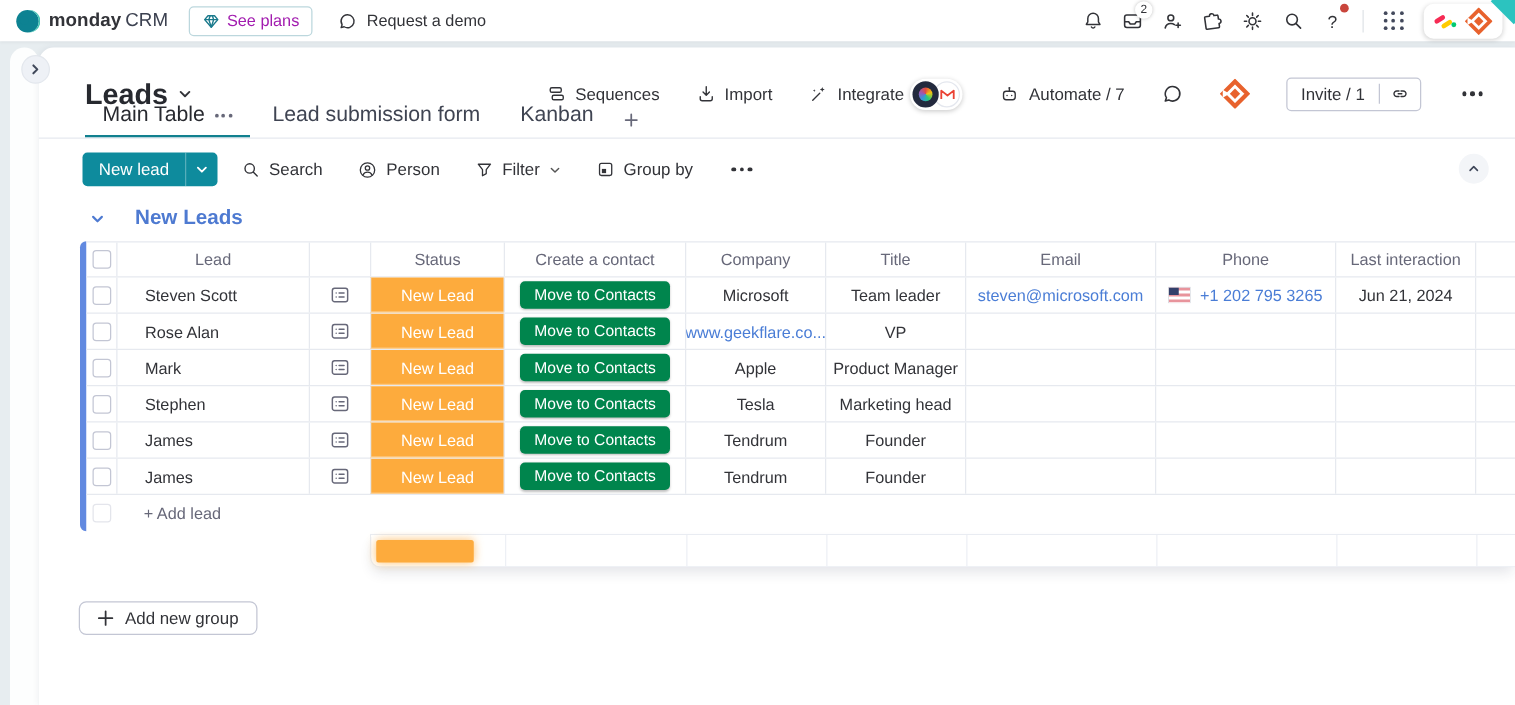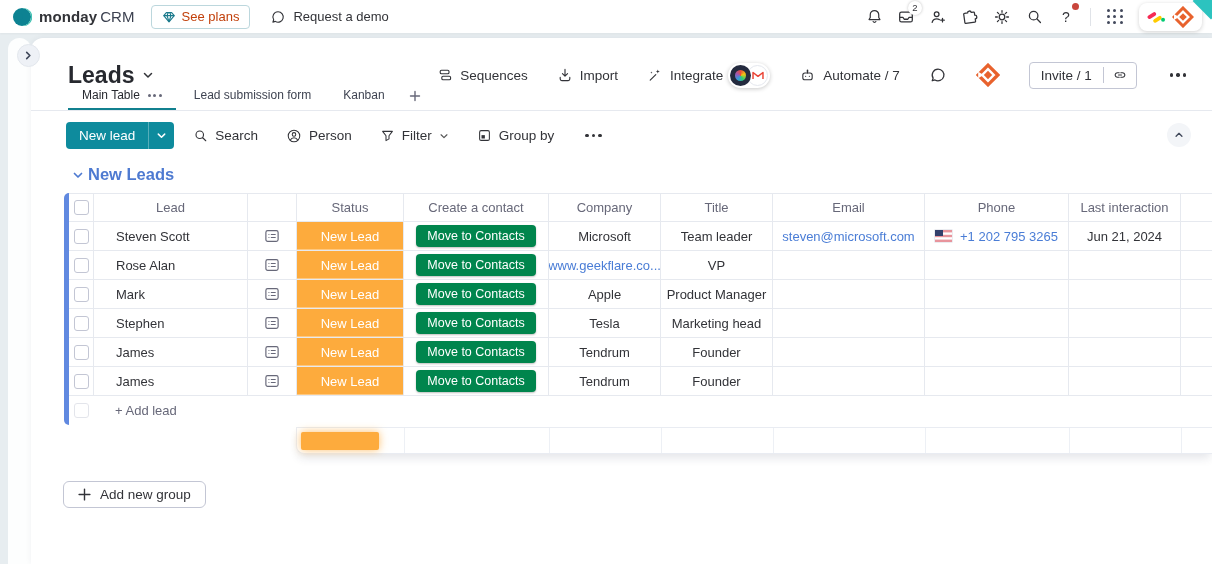--- a/index.html
+++ b/index.html
@@ -17,21 +17,21 @@
     display:flex; align-items:center; padding:0 10px 0 12px; box-shadow:0 1px 2px rgba(0,0,0,.04);
     z-index:20;
   }
   .corner-teal { position:absolute; right:-12px; top:-12px; width:26px; height:26px; background:#2cc3bf; transform:rotate(45deg); }
   .brand { display:flex; align-items:center; gap:7px; }
   .brand-text { font-size:15px; color:#323338; letter-spacing:.1px; }
   .brand-text b { font-weight:700; }
   .brand-text span.suffix { font-weight:400; color:#3c4150; margin-left:3px;text-align:center; }
   .see-plans {
     margin-left:16px; display:flex; align-items:center; gap:6px; height:24px; padding:0 10px;
-    border:1px solid #bcd7dd; border-radius:4px; background:#fff; color:#c2410c; font-size:13px; cursor:pointer;
+    border:1px solid #bcd7dd; border-radius:4px; background:#fff; color:#a21caf; font-size:13px; cursor:pointer;
   }
   .req-demo { margin-left:20px; display:flex; align-items:center; gap:7px; font-size:13px; color:#323338; cursor:pointer; }
   .tb-right { margin-left:auto; display:flex; align-items:center; gap:4px; }
   .tb-btn { position:relative; width:28px; height:28px; border-radius:4px; display:flex; align-items:center; justify-content:center; cursor:pointer; }
   .badge {
     position:absolute; top:-2px; right:-2px; min-width:14px; height:14px; border-radius:8px; background:#fff;
     box-shadow:0 0 3px rgba(0,0,0,.25); font-size:9.5px; display:flex; align-items:center; justify-content:center; color:#323338; padding:0 3px;
   }
   .red-dot { position:absolute; top:0px; right:1px; width:7px; height:7px; border-radius:50%; background:#c9453c; }
   .tb-divider { width:1px; height:18px; background:#e0e3e8; margin:0 6px; }
@@ -66,38 +66,38 @@
   .av.dark { background:#232a3e; position:relative; }
   .av.dark i { width:11px; height:11px; border-radius:50%; background:conic-gradient(#e74c3c,#f1c40f,#2ecc71,#3498db,#9b59b6,#e74c3c); }
   .av.gmail { background:#fff; border:1px solid #e4e7ee; margin-left:-4px; }
   .invite-btn { display:flex; align-items:center; border:1px solid #c3c6d4; border-radius:4px; height:27px; overflow:hidden; cursor:pointer; }
   .invite-btn .lbl { display:flex; align-items:center; padding:0 11px; font-size:13.5px; }
   .invite-btn .seg { display:flex; align-items:center; padding:0 8px; border-left:1px solid #c3c6d4; }
   .more-dots { display:flex; gap:3px; align-items:center; cursor:pointer; padding:4px; }
   .more-dots i { width:3.4px; height:3.4px; border-radius:50%; background:#323338; }
 
   
-  .tabs { position:absolute; left:37px; top:47px; height:25px; display:flex; align-items:flex-end; gap:4px; font-size:12px; }
+  .tabs { position:absolute; left:37px; top:47px; height:25px; display:flex; align-items:flex-end; gap:4px; font-size:17px; }
   .tab { display:flex; align-items:center; gap:8px; padding:0 14px 8px 14px; color:#3f4452; cursor:pointer; }
   .tab.active { color:#27292f; border-bottom:2px solid #11808f; padding-bottom:6px; font-weight:400; }
   .tab .tdots { display:flex; gap:2.5px; }
   .tab .tdots i { width:3px; height:3px; border-radius:50%; background:#676879; }
   .tab-add { padding:0 10px 8px 6px; color:#676879; cursor:pointer; }
   .head-divider { position:absolute; left:0; right:0; top:72px; height:1px; background:#e6e9ef; }
 
   
   .toolbar { position:absolute; left:35px; top:84px; height:27px; display:flex; align-items:center; gap:10px; }
   .newlead { display:flex; align-items:stretch; background:#0e8b9d; border-radius:4px; height:27px; color:#fff; overflow:hidden; cursor:pointer; }
   .newlead .lbl { display:flex; align-items:center; padding:0 13px; font-size:13.5px; }
   .newlead .seg { display:flex; align-items:center; padding:0 7px; border-left:1px solid rgba(255,255,255,.3); }
   .tool-item { display:flex; align-items:center; gap:7px; padding:0 9px; height:27px; font-size:13.5px; color:#323338; cursor:pointer; border-radius:4px; }
   .collapse-up { position:absolute; left:1136px; top:85px; width:24px; height:24px; border-radius:50%; background:#f3f5f8; display:flex; align-items:center; justify-content:center; cursor:pointer; }
 
   
-  .group-title { position:absolute; left:41px; top:127px; display:flex; align-items:center; gap:4px; cursor:pointer; }
+  .group-title { position:absolute; left:41px; top:127px; display:flex; align-items:center; gap:24px; cursor:pointer; }
   .group-title .g { font-size:16.5px; font-weight:700; color:#4e7ad1; }
 
   .tablewrap { position:absolute; left:33px; top:155px; width:1148px; height:232px; }
   .bluebar { position:absolute; left:0; top:0; bottom:0; width:5px; background:#6189e0; border-radius:5px 0 0 5px; }
   .tgrid { position:absolute; left:5px; top:0; right:0; }
   .trow { display:grid; grid-template-columns:24px 154px 49px 107px 145px 112px 112px 152px 144px 112px minmax(0,1fr); height:29px; border-bottom:1px solid #e6e9ef; }
   .trow.hdr { border-top:1px solid #e6e9ef; }
   .cell { display:flex; align-items:center; justify-content:center; border-left:1px solid #e6e9ef; font-size:13px; color:#323338; overflow:hidden; white-space:nowrap; height:100%; }
   .cell.nb { border-left:none; }
   .hdr .cell { color:#676879; }

